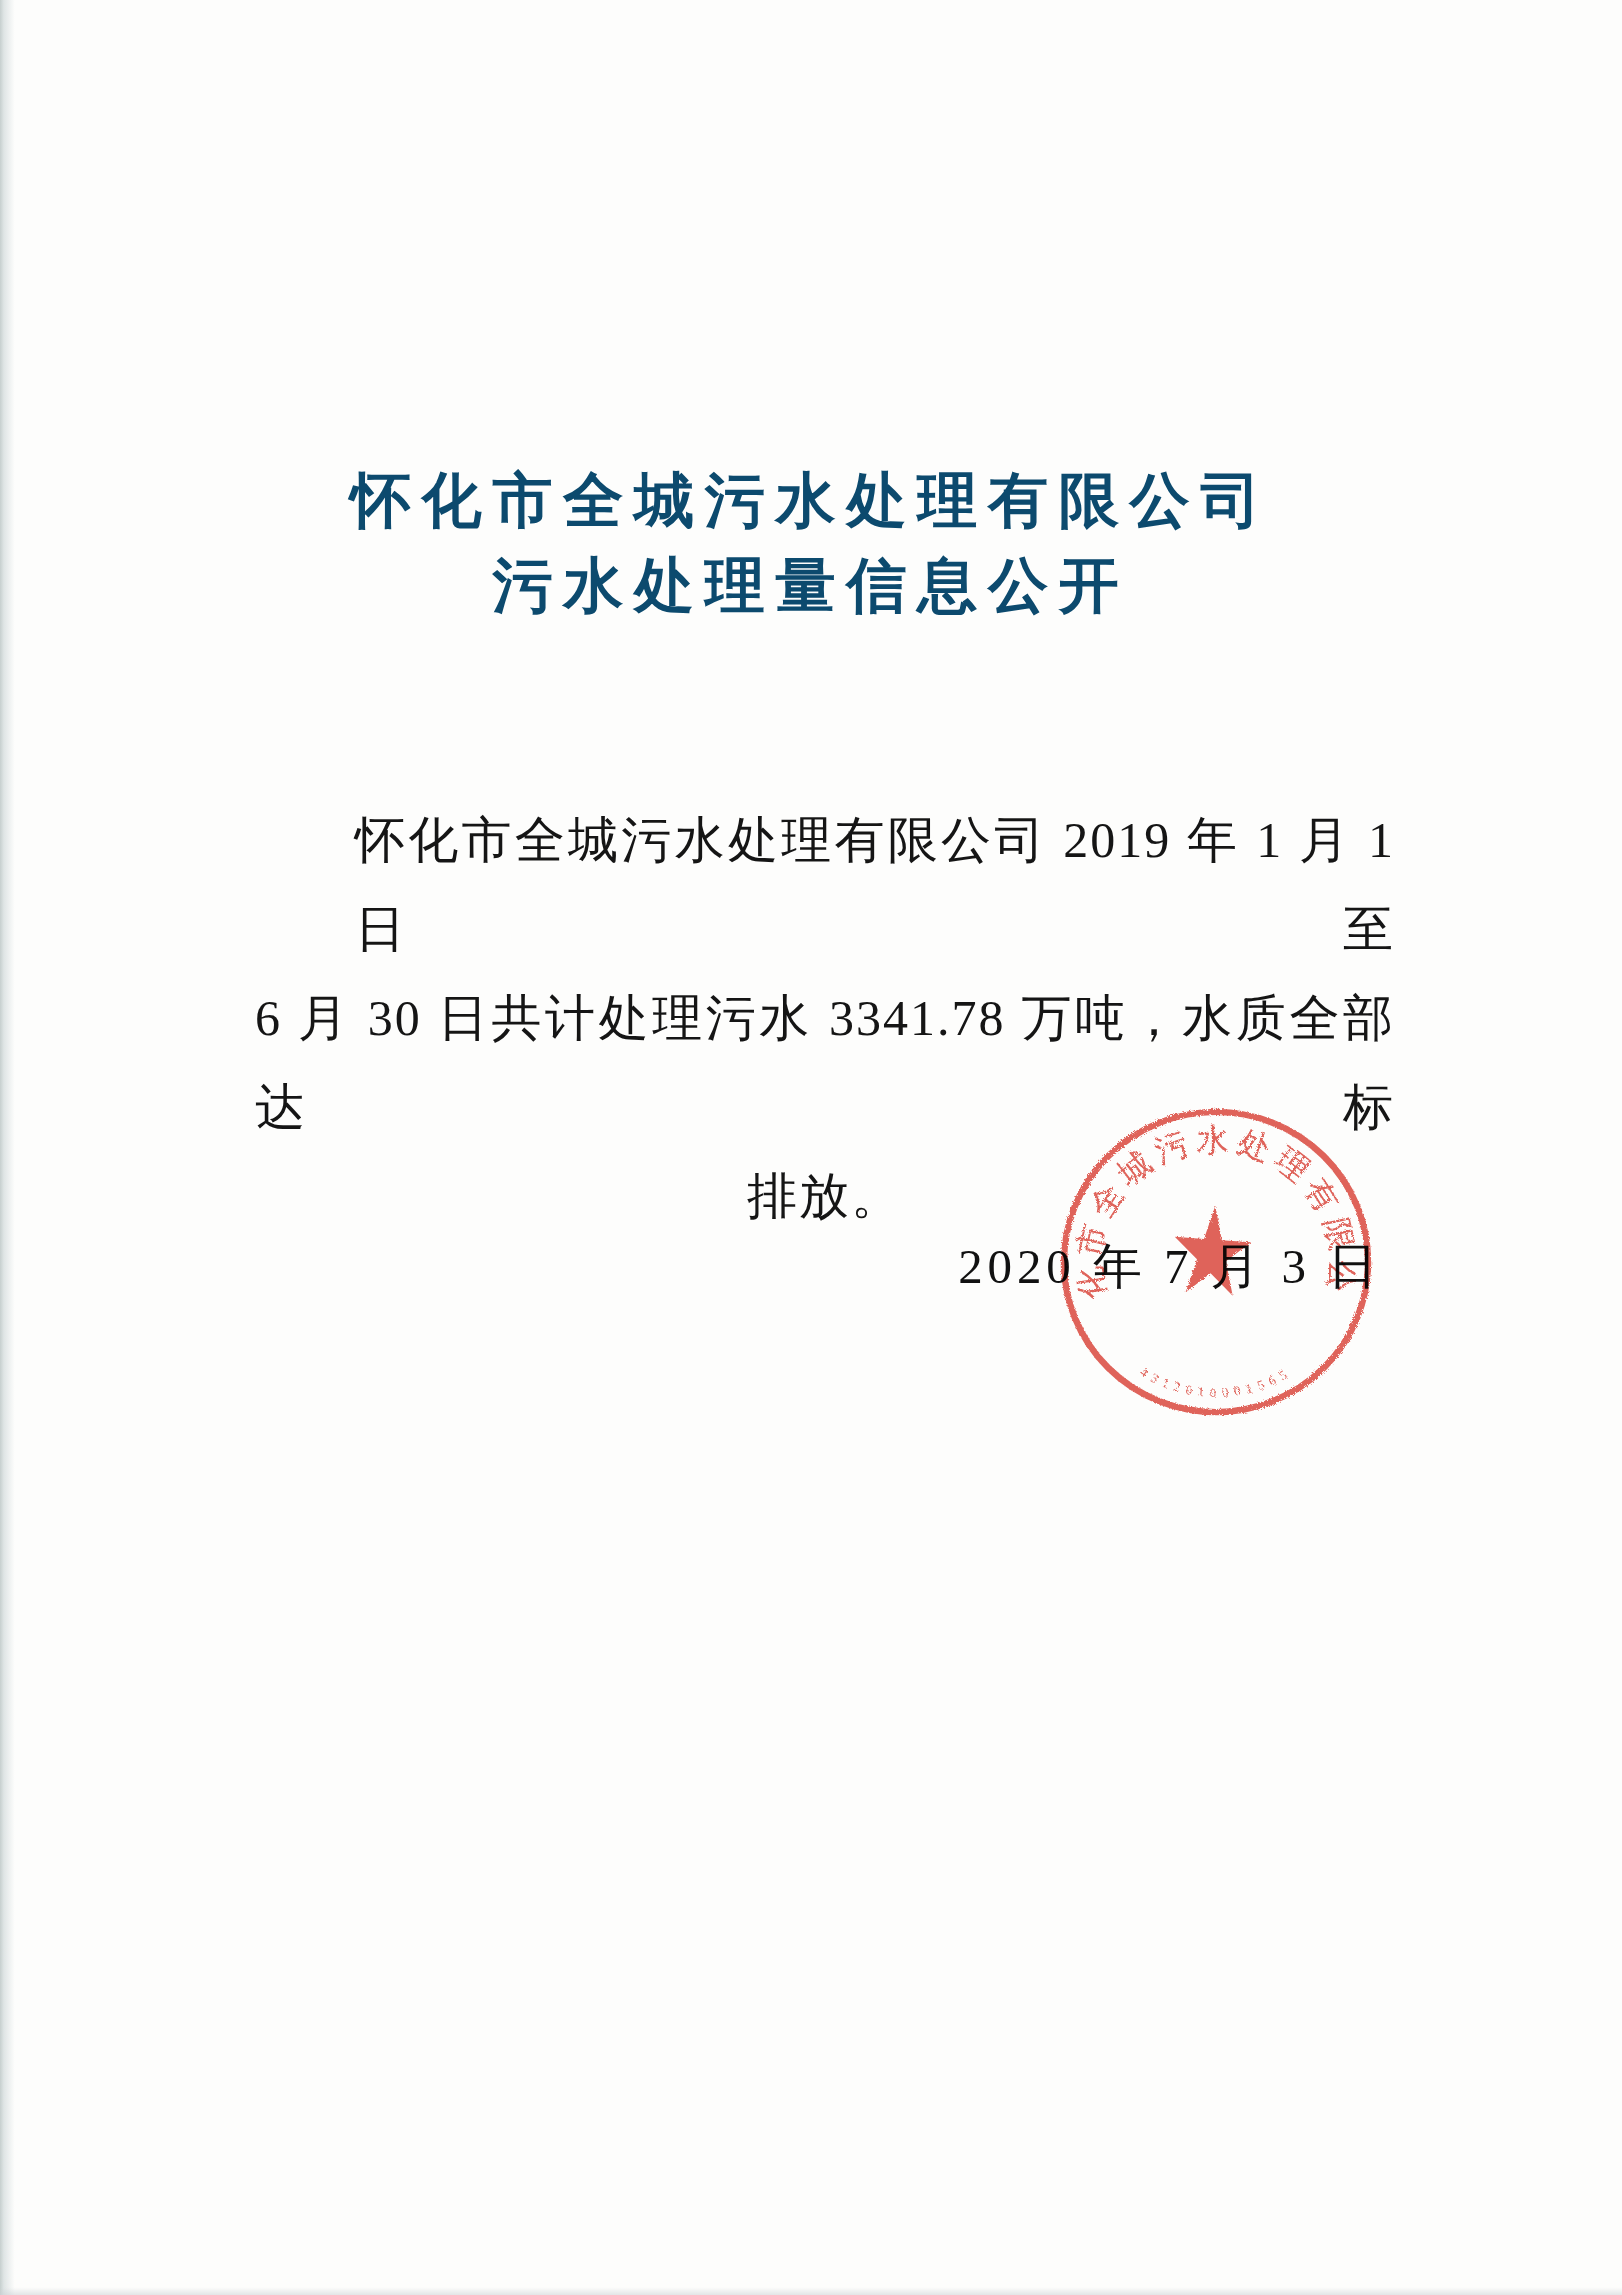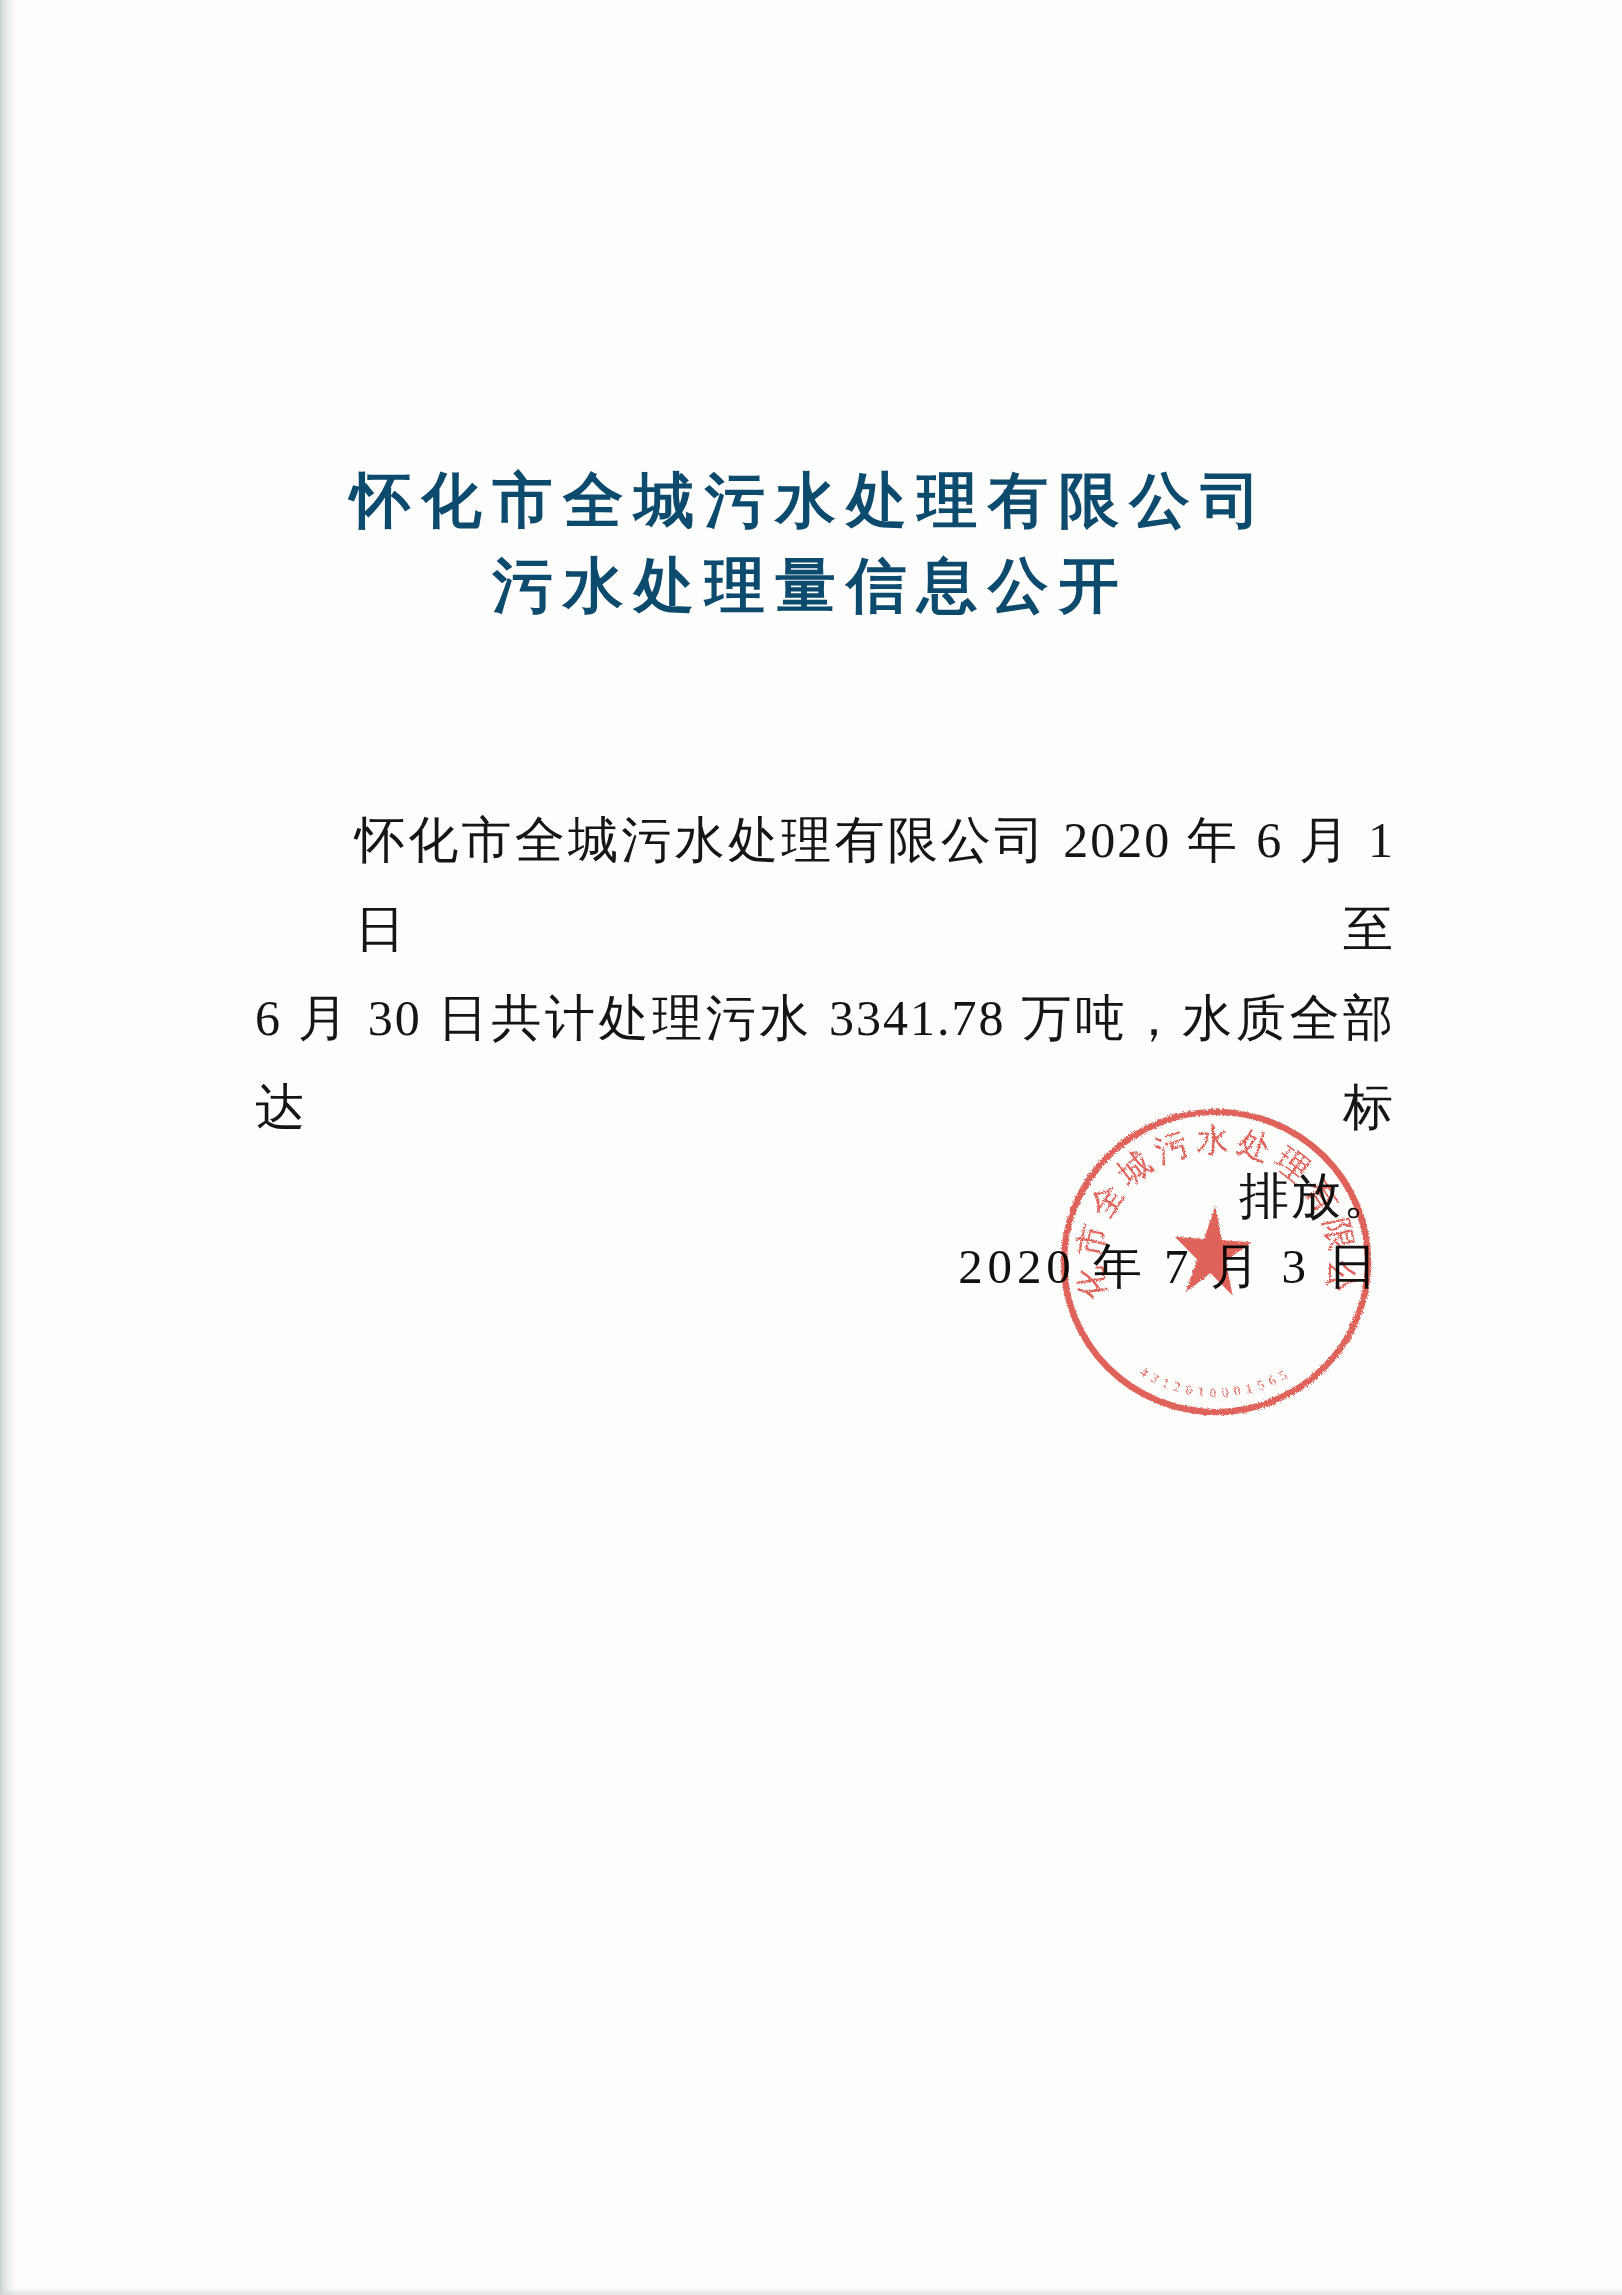--- a/index.html
+++ b/index.html
@@ -32,21 +32,21 @@
   }
   .body-text {
     position: absolute; top: 796px; left: 255px; width: 1140px;
     font-size: 50px;
     line-height: 89px;
     letter-spacing: 2px;
     color: #151515;
   }
   .body-line-indent { padding-left: 100px; text-align: justify; text-align-last: justify; }
   .body-line-just   { text-align: justify; text-align-last: justify; }
-  .body-line-plain  { text-align: right; }
+  .body-line-plain  { text-align: center; }
   .doc-date {
     position: absolute; top: 1242px; right: 240px;
     font-size: 49px;
     line-height: 49px;
     letter-spacing: 4.9px;
     color: #111111;
     z-index: 1;
     white-space: nowrap;
   }
   .seal {
@@ -63,21 +63,21 @@
 
   <div class="edge-left"></div>
   <div class="edge-bottom"></div>
 
   <div class="doc-title">
     <div>怀化市全城污水处理有限公司</div>
     <div>污水处理量信息公开</div>
   </div>
 
   <div class="body-text">
-    <div class="body-line-indent">怀化市全城污水处理有限公司 2020 年 6 月 1 日至</div>
+    <div class="body-line-indent">怀化市全城污水处理有限公司 2019 年 1 月 1 日至</div>
     <div class="body-line-just">6 月 30 日共计处理污水 3341.78 万吨，水质全部达标</div>
     <div class="body-line-plain">排放。</div>
   </div>
 
   <div class="doc-date">2020 年 7 月 3 日</div>
 
   <div class="seal">
     <svg viewBox="0 0 640 632" xmlns="http://www.w3.org/2000/svg">
       <defs>
         <path id="sealTopArc" d="M 93 375 A 235 227 0 1 1 547 375" fill="none"></path>

